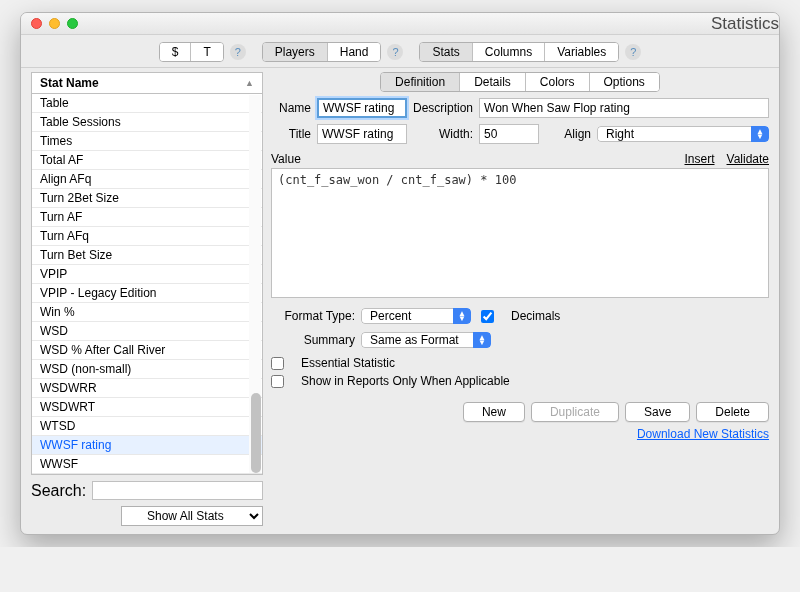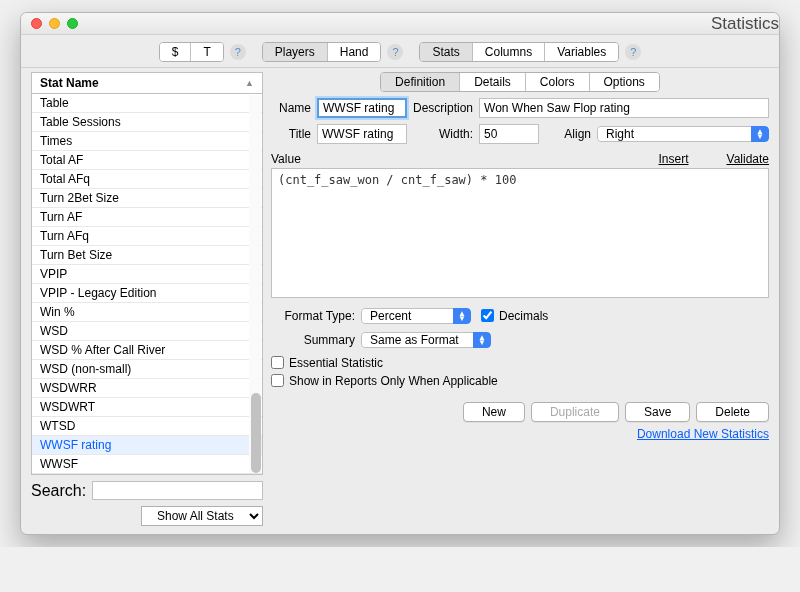--- a/index.html
+++ b/index.html
@@ -25,42 +25,42 @@
 .list { flex: 1; border: 1px solid #c0c0c0; background: #fff; overflow-y: auto; min-height: 358px; position: relative; }
 .list-inner { overflow: hidden; }
 .row { padding: 2px 8px; border-bottom: 1px solid #e8e8e8; font-size: 12px; white-space: nowrap; }
 .row.selected { background: #e7f1ff; color: #0a60ff; }
 .scrollbar-track { position: absolute; right: 1px; top: 1px; bottom: 1px; width: 12px; background: #fafafa; }
 .scrollbar-thumb { position: absolute; right: 1px; bottom: 1px; width: 10px; height: 80px; background: #c2c2c2; border-radius: 5px; }
 .search-row { display: flex; align-items: center; gap: 6px; padding: 6px 0 4px; }
 .search-row label { font-size: 16px; }
 .search-row input { flex: 1; height: 19px; border: 1px solid #c0c0c0; background: #fff; padding: 0 4px; font-size: 12px; }
 .filter-row { display: flex; justify-content: flex-end; padding: 2px 0; }
-.filter-row select { height: 20px; font-size: 12px; border: 1px solid #b0b0b0; background: #fff; padding: 0 11px; }
+.filter-row select { height: 20px; font-size: 12px; border: 1px solid #b0b0b0; background: #fff; padding: 0 21px; }
 .right { flex: 1; display: flex; flex-direction: column; }
 .tabbar { display: flex; justify-content: center; margin: 0 0 6px; }
 .tabbar .seg { height: 20px; }
 .tabbar button { padding: 0 14px; }
 .formrow { display: flex; align-items: center; gap: 6px; margin-bottom: 6px; }
 .formrow label { font-size: 12px; text-align: right; }
 .formrow input[type="text"] { height: 20px; border: 1px solid #c0c0c0; background: #fff; padding: 0 4px; font-size: 12px; }
 .name-input { width: 90px; border: 2px solid #5b9dd9 !important; outline: 2px solid #b6d7fd; }
 .desc-input { flex: 1; }
 .title-input { width: 90px; }
 .width-input { width: 60px; }
 .mac-select { display: inline-flex; align-items: stretch; height: 16px; border-radius: 4px; overflow: hidden; background: #fff; }
 .mac-select .sel-text { padding: 0 8px; display: flex; align-items: center; font-size: 12px; border: 1px solid #c0c0c0; border-right: none; border-radius: 4px 0 0 4px; }
 .mac-select .sel-arrow { width: 18px; background: #3b82f6; color: #fff; display: flex; align-items: center; justify-content: center; font-size: 8px; border-radius: 0 4px 4px 0; flex-direction: column; line-height: 5px; }
-.value-head { display: flex; align-items: center; margin-top: 2px; gap: 26px; }
+.value-head { display: flex; align-items: center; margin-top: 2px; }
 .value-head .sp { flex: 1; }
 .value-head a { color: #000; text-decoration: underline; margin-left: 12px; font-size: 12px; }
 .value-box { margin-top: 2px; border: 1px solid #c0c0c0; background: #fff; height: 130px; padding: 4px 6px; font-family: Menlo, monospace; font-size: 12px; color: #333; }
 .below-value { margin-top: 10px; }
 .below-value .formrow { margin-bottom: 8px; }
-.check-lbl { display: flex; gap: 5px; font-size: 12px; margin-bottom: 4px; }
+.check-lbl { display: flex; align-items: center; gap: 17px; font-size: 12px; margin-bottom: 4px; }
 .check-lbl input { width: 13px; height: 13px; }
 .btnrow { display: flex; justify-content: flex-end; gap: 6px; margin-top: 10px; }
 .mac-btn { height: 20px; padding: 0 18px; font-size: 12px; background: #fff; border: 1px solid #b0b0b0; border-radius: 4px; box-shadow: 0 1px 0 rgba(0,0,0,0.05); cursor: default; }
 .mac-btn:disabled { color: #aaa; }
 .link-row { text-align: right; margin-top: 5px; }
 .link-row a { color: #0a60ff; text-decoration: underline; font-size: 12px; }
 .footer { border-top: 1px solid #d0d0d0; padding: 8px 0 10px; display: flex; justify-content: center; gap: 6px; position: relative; }
 .footer .status-dot { position: absolute; left: 12px; bottom: 10px; width: 14px; height: 14px; border-radius: 50%; background: radial-gradient(circle at 35% 35%, #d8f5c8, #8fcf6a); }
 </style>
 </head>
@@ -106,21 +106,21 @@
       <div class="list-header">
         <span>Stat Name</span>
         <span class="sort-arrow">▲</span>
       </div>
       <div class="list">
         <div class="list-inner" id="stat-list-inner">
             <div class="row">Table</div>
             <div class="row">Table Sessions</div>
             <div class="row">Times</div>
             <div class="row">Total AF</div>
-            <div class="row">Total AFq</div>
+            <div class="row">Align AFq</div>
             <div class="row">Turn 2Bet Size</div>
             <div class="row">Turn AF</div>
             <div class="row">Turn AFq</div>
             <div class="row">Turn Bet Size</div>
             <div class="row">VPIP</div>
             <div class="row">VPIP - Legacy Edition</div>
             <div class="row">Win %</div>
             <div class="row">WSD</div>
             <div class="row">WSD % After Call River</div>
             <div class="row">WSD (non-small)</div>

